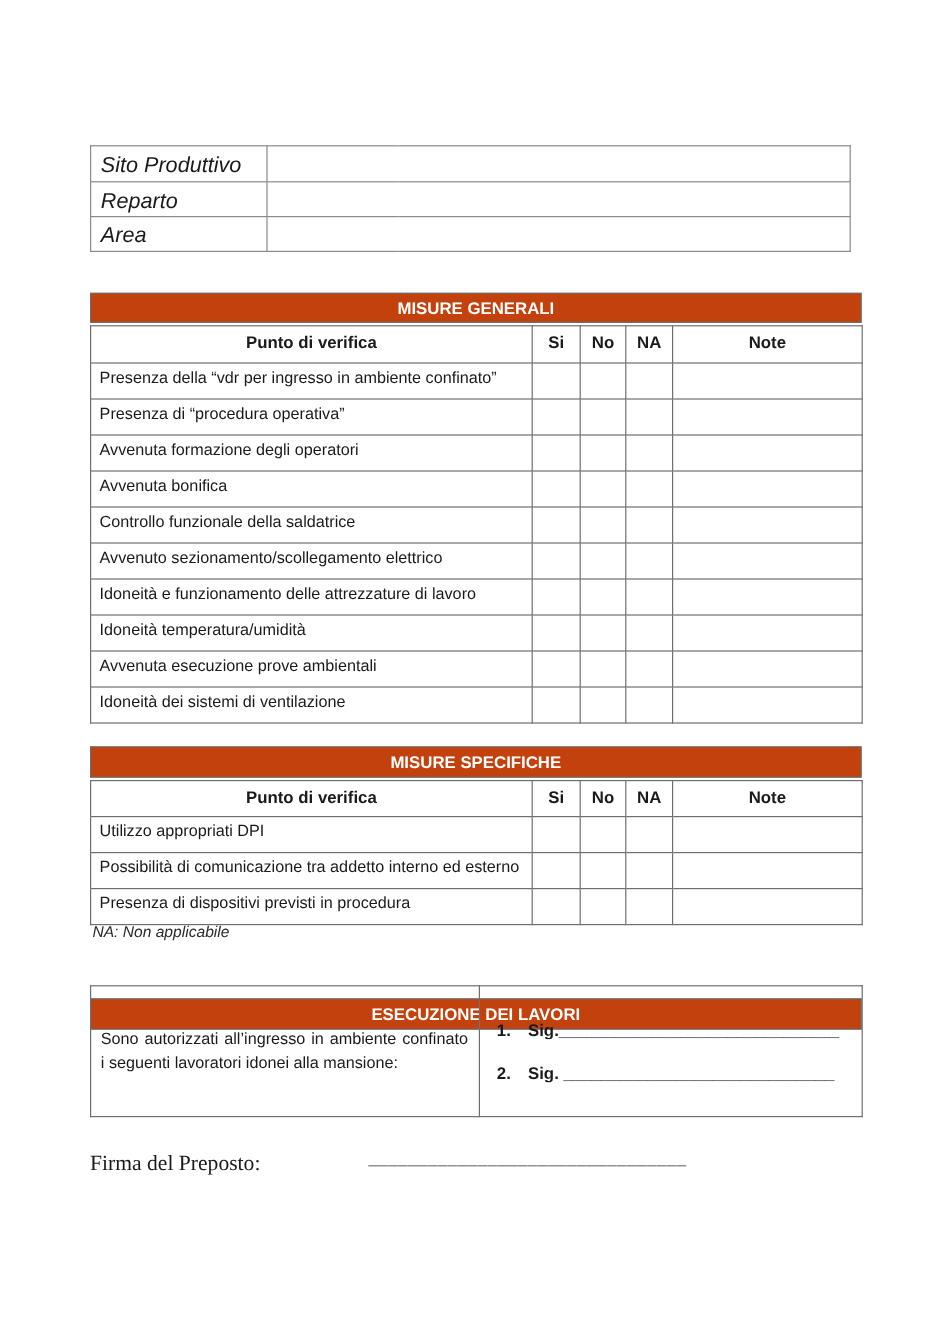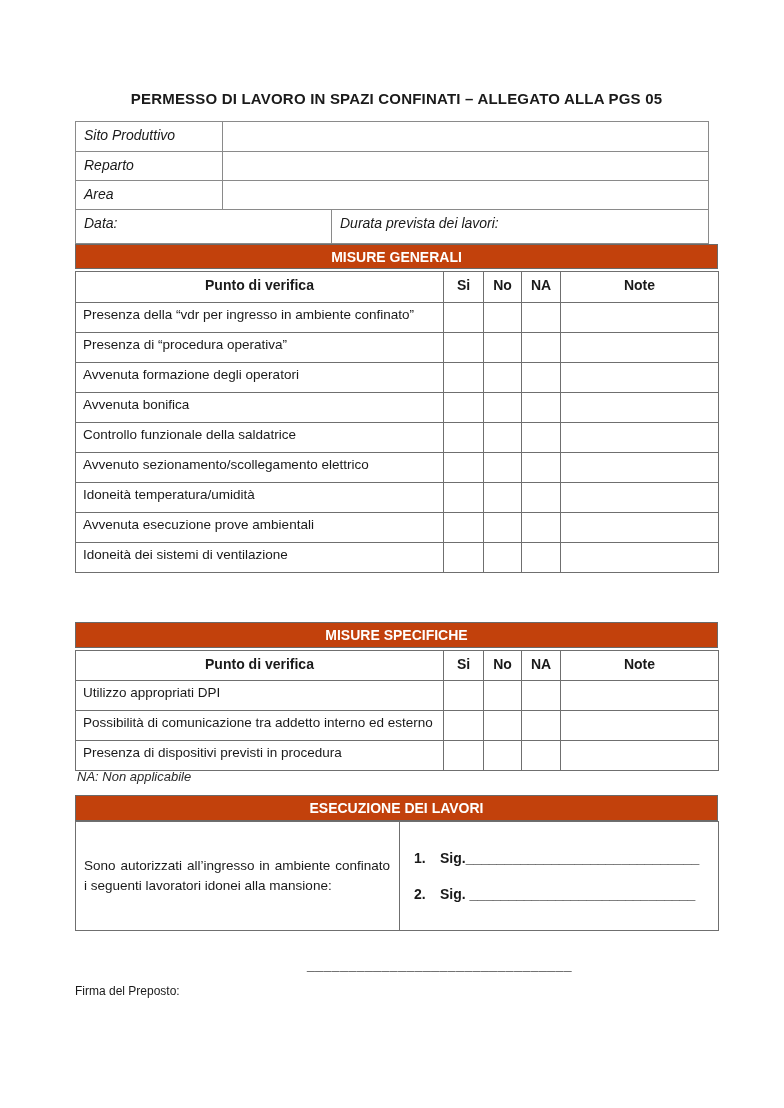--- a/index.html
+++ b/index.html
@@ -25,21 +25,21 @@
   table { border-collapse: collapse; table-layout: fixed; }
   td { border: 1px solid #8a8a8a; padding: 0; }
 
   .info-table {
     position: absolute;
     top: 121px; left: 75px; width: 633px;
   }
   .info-table td { vertical-align: top; }
   .info-table .lbl {
     font-style: italic;
-    font-size: 14px;
+    font-size: 18px;
     padding: 5px 6px 0 8px;
   }
   .row-h30 { height: 30px; }
   .row-h29 { height: 29px; }
   .row-h34 { height: 34px; }
 
   .section-bar {
     position: absolute;
     left: 75px; width: 643px;
     background: #c2410c;
@@ -47,21 +47,21 @@
     color: #ffffff;
     font-weight: bold;
     font-size: 14px;
     text-align: center;
     display: flex;
     align-items: center;
     justify-content: center;
   }
   .bar-mg { top: 244px; height: 25px; }
   .bar-ms { top: 622px; height: 26px; }
-  .bar-es { top: 795px; height: 26px; }
+  .bar-es { top: 832px; height: 26px; }
 
   .check-table {
     position: absolute;
     left: 75px; width: 643px;
   }
   .check-table td { border: 1px solid #6f6f6f; vertical-align: top; }
   .check-table .hdr {
     font-weight: bold;
     font-size: 14px;
     text-align: center;
@@ -107,61 +107,57 @@
   .worker-line {
     font-size: 14px;
     font-weight: bold;
     white-space: nowrap;
     overflow: hidden;
   }
   .worker-line .num { display: inline-block; width: 26px; }
 
   .firma-label {
     position: absolute;
-    top: 984px; left: 75px;
-    font-size: 12px;
+    top: 959px; left: 75px;
+    font-size: 18px;
+    font-family: Liberation Serif, serif;
   }
   .firma-line {
     position: absolute;
     top: 956px; left: 307px;
     font-size: 14px;
     color: #6b6b6b;
     letter-spacing: 0.5px;
     white-space: nowrap;
   }
 </style>
 </head>
 <body>
 
 <div class="page">
 
-  <div class="doc-title">PERMESSO DI LAVORO IN SPAZI CONFINATI – ALLEGATO ALLA PGS 05</div>
 
   <table class="info-table">
     <colgroup>
         <col style="width:147px">
         <col style="width:109px">
         <col style="width:377px">
       </colgroup>
     <tbody>
         <tr class="row-h30">
       <td class="lbl">Sito Produttivo</td>
       <td colspan="2"></td>
     </tr>
     <tr class="row-h29">
       <td class="lbl">Reparto</td>
       <td colspan="2"></td>
     </tr>
     <tr class="row-h29">
       <td class="lbl">Area</td>
       <td colspan="2"></td>
-    </tr>
-    <tr class="row-h34">
-      <td class="lbl" colspan="2">Data:</td>
-      <td class="lbl">Durata prevista dei lavori:</td>
     </tr>
   </tbody>
     </table>
 
   <div class="section-bar bar-mg">MISURE GENERALI</div>
 
   <table class="check-table tbl-mg">
     <colgroup>
         <col style="width:368px">
         <col style="width:40px">
@@ -207,20 +203,27 @@
     </tr>
     <tr class="row-h29">
       <td class="item">Controllo funzionale della saldatrice</td>
       <td></td>
       <td></td>
       <td></td>
       <td></td>
     </tr>
     <tr class="row-h29">
       <td class="item">Avvenuto sezionamento/scollegamento elettrico</td>
+      <td></td>
+      <td></td>
+      <td></td>
+      <td></td>
+    </tr>
+    <tr class="row-h29">
+      <td class="item">Idoneità e funzionamento delle attrezzature di lavoro</td>
       <td></td>
       <td></td>
       <td></td>
       <td></td>
     </tr>
     <tr class="row-h29">
       <td class="item">Idoneità temperatura/umidità</td>
       <td></td>
       <td></td>
       <td></td>

